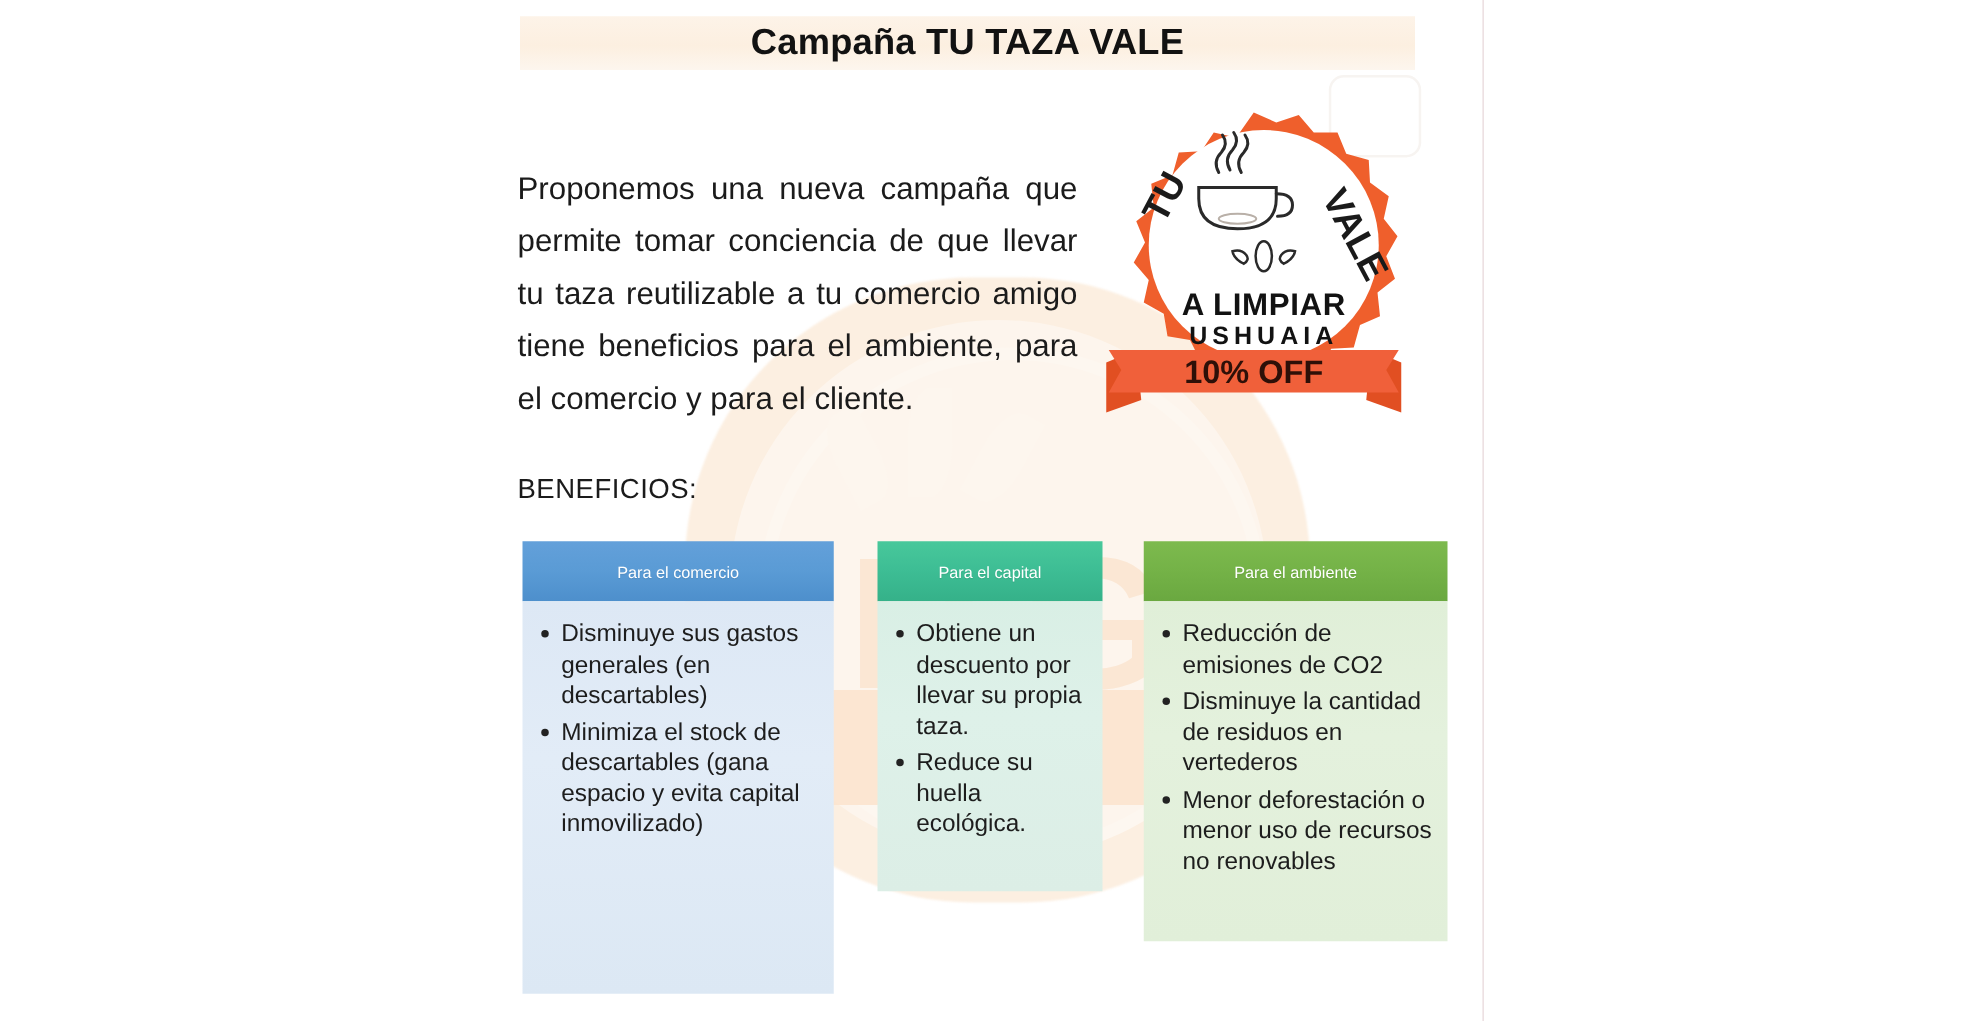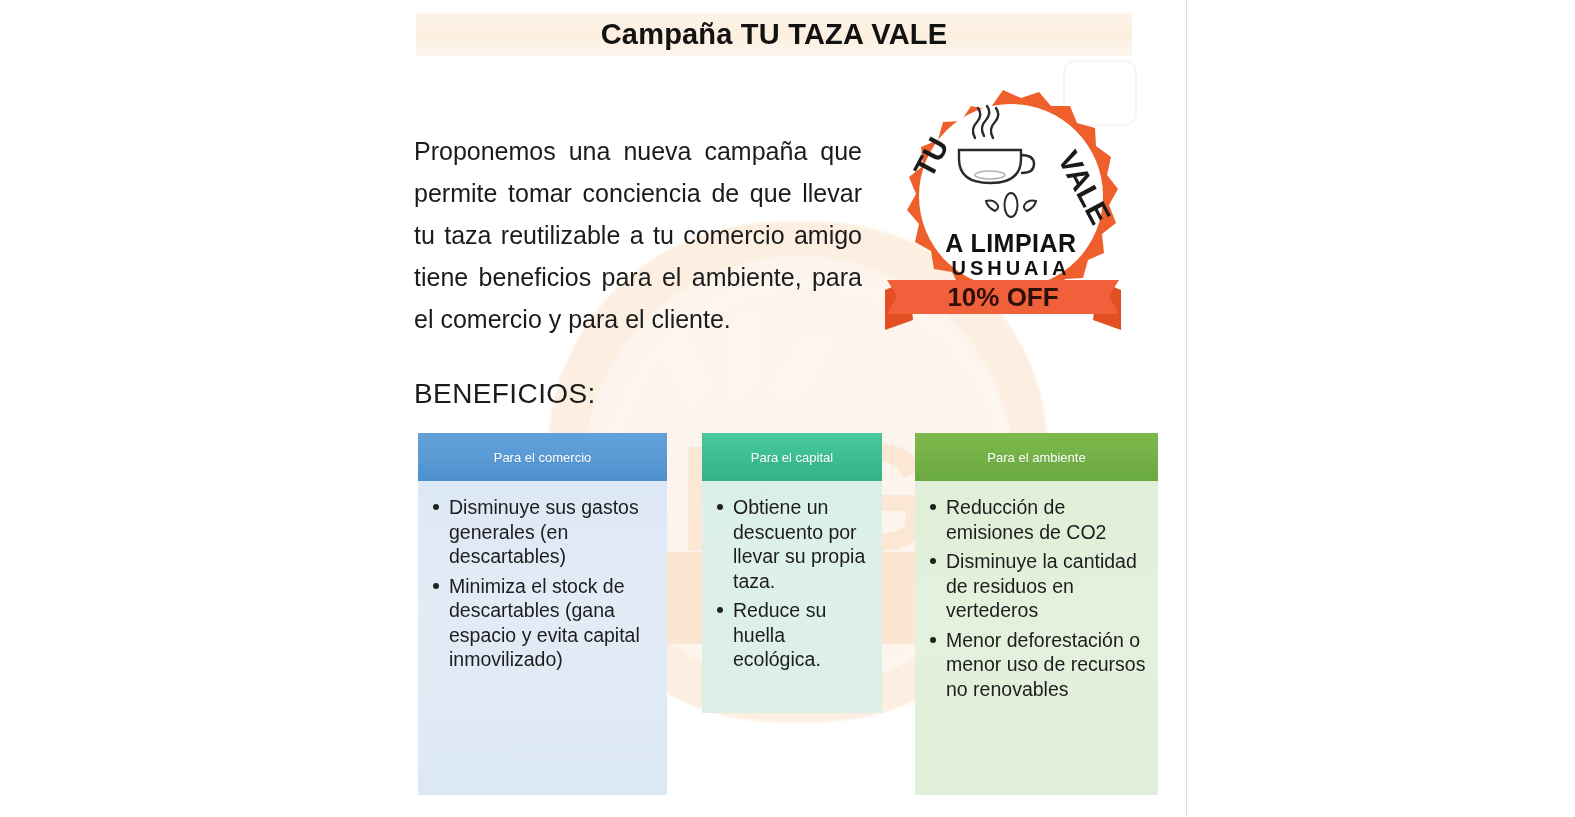--- a/index.html
+++ b/index.html
@@ -84,21 +84,21 @@
   .intro{
     position:absolute;left:414px;top:130px;width:448px;
     z-index:4;
     font-size:25px;line-height:42px;color:#1b1b1b;
     text-align:justify;text-align-last:left;
     font-family:"Liberation Sans", sans-serif;
   }
   .beneficios{
     position:absolute;left:414px;top:378px;
     z-index:4;
-    font-size:28px;color:#1b1b1b;letter-spacing:.4px;
+    font-size:22px;color:#1b1b1b;letter-spacing:.4px;
     font-family:"Liberation Sans", sans-serif;
   }
 
   
   .logo{
     position:absolute;left:869px;top:84px;width:268px;height:250px;
     z-index:5;
   }
   .logo svg{display:block;}
 
@@ -149,21 +149,21 @@
     background:linear-gradient(180deg,#d9efe5 0%,#def1e9 40%,#dceee6 100%);
   }
 
   
   #col-ambiente{left:915px;width:243px;height:362px;}
   #col-ambiente .col-head{
     background:linear-gradient(180deg,#7dba4e 0%,#74b247 50%,#6aa840 100%);
     text-align:right;
   }
   #col-ambiente .col-body{
-    height:314px;
+    height:272px;
     background:linear-gradient(180deg,#e0efd8 0%,#e4f1dd 40%,#e1efd9 100%);
   }
 </style>
 </head>
 <body>
 
 <div class="page">
 
   <div class="watermark">
     <div class="wm-badge"></div>

